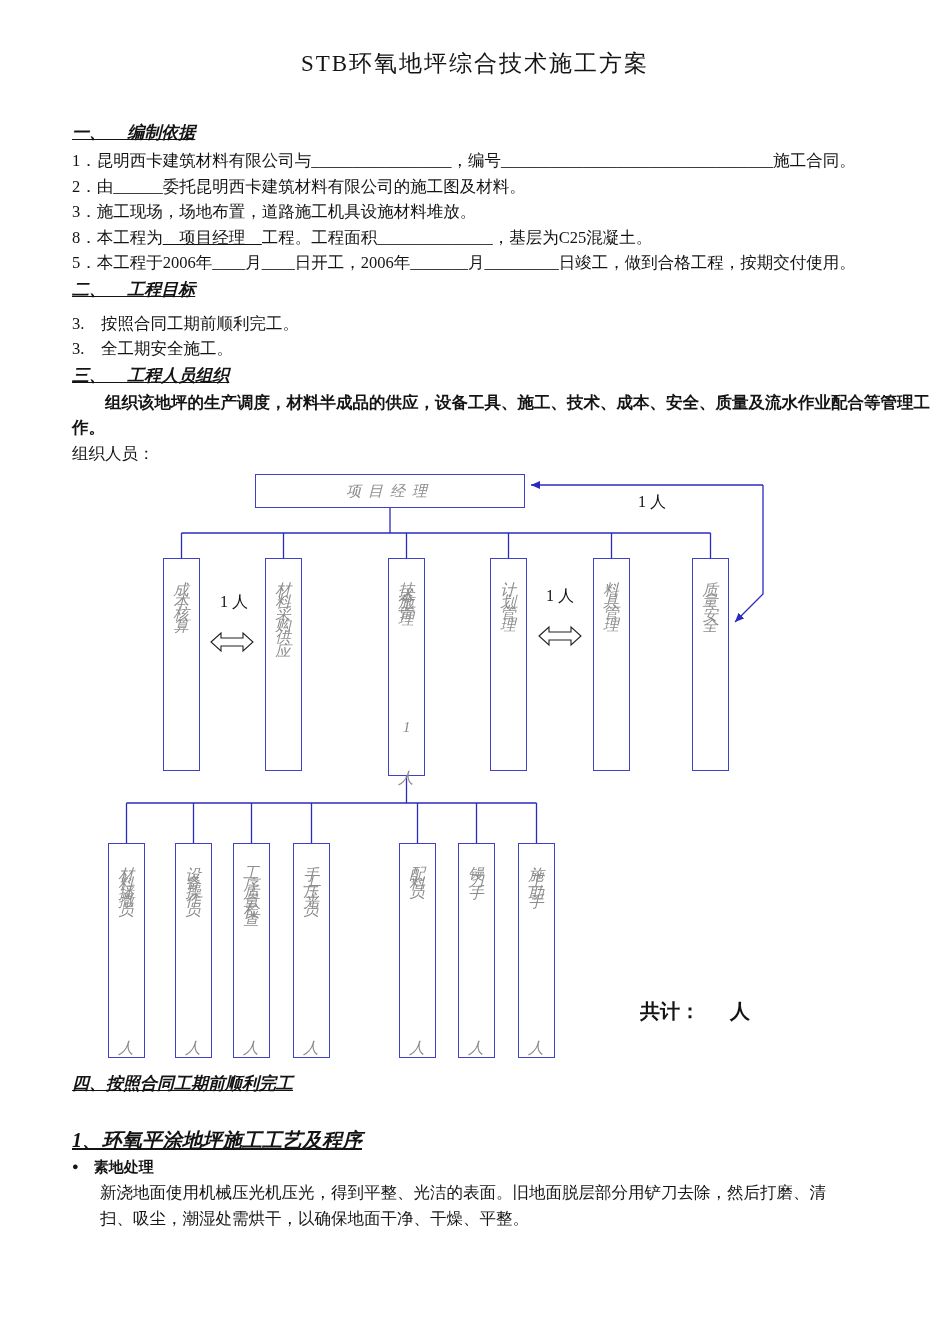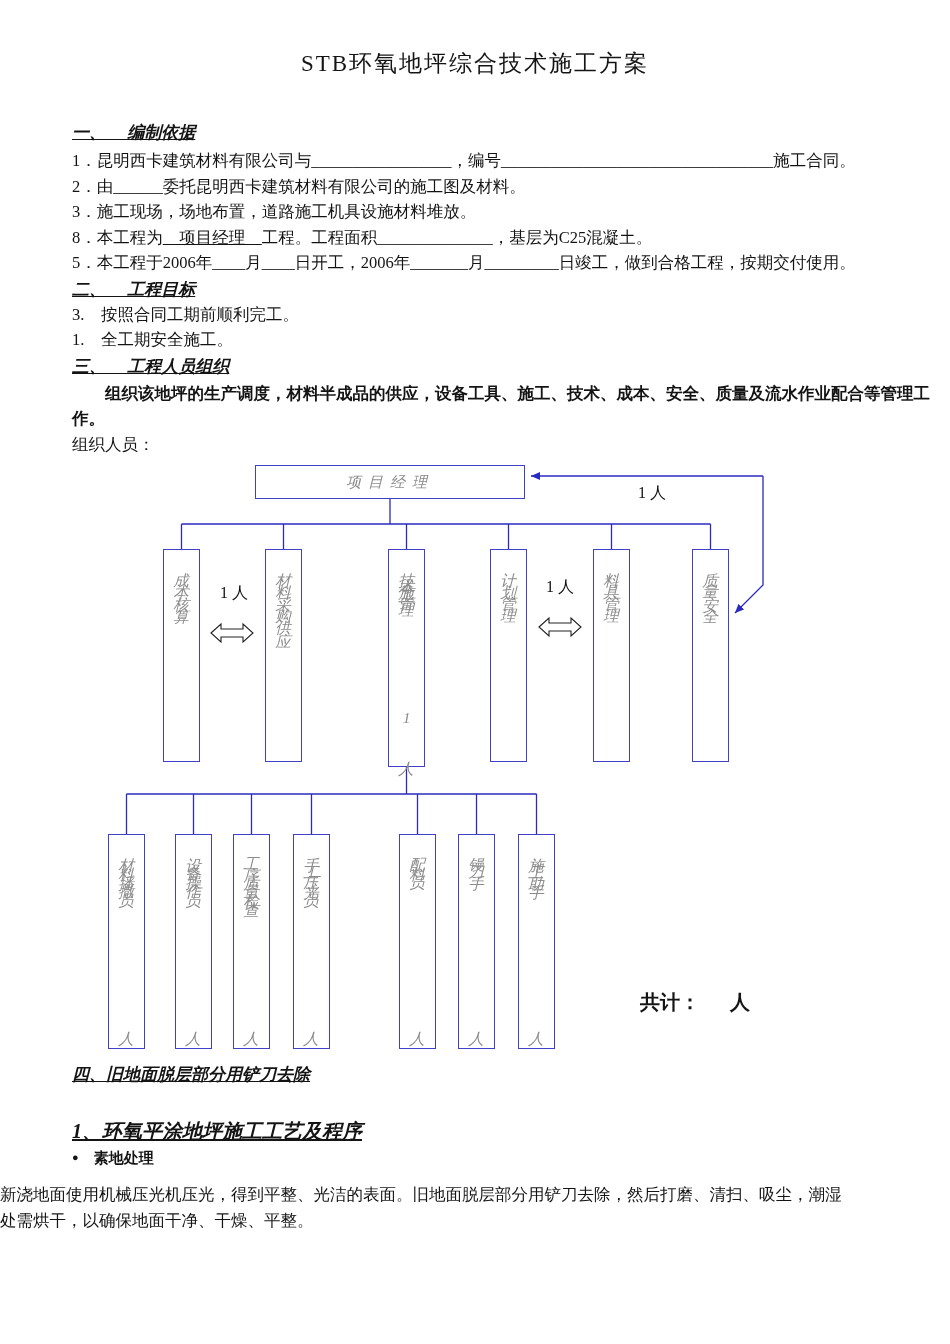--- a/index.html
+++ b/index.html
@@ -13,30 +13,30 @@
     margin: 8px; padding-top: 40px; text-align: center;
     font-size: 23px; font-weight: 400; letter-spacing: 2px;
   }
   .tx { padding-left: 72px; }
   .heading {
     font-size: 17px; font-weight: 700; font-style: italic; line-height: 24px;
     margin: 0;
   }
   .heading .u, .ul { text-decoration: underline; }
   .h-s1 { margin-top: 42px; margin-bottom: 3px; }
-  .h-s2 { margin-top: 2px; margin-bottom: 0; }
+  .h-s2 { margin-top: 2px; margin-bottom: 9px; }
   .h-s3 { margin-top: 2px; margin-bottom: 2px; }
   .h-s4 { margin-top: 4px; }
   .h-sub1 { margin-top: 32px; margin-bottom: 6px; font-size: 20px; }
   .line { font-size: 16.5px; line-height: 25.5px; margin: 0; }
   .para-indent { text-indent: 2em; font-weight: bold; }
   .bullet-line { display: flex; align-items: baseline; margin-top: 6px; }
   .bullet-glyph { font-size: 11px; margin-right: 15px; transform: translateY(-2px); }
   .bullet-title { font-weight: 700; font-size: 15px; }
-  .body-para { padding-right: 95px; margin-top: 14px; }
+  .body-para { padding-left: 100px; padding-right: 95px; margin-top: 3px; }
 
   
   .chart { position: relative; width: 950px; height: 594px; margin-top: 8px; }
   .clines { position: absolute; left: 0; top: 0; }
   .cl { stroke: var(--chart-line, #2a2ac0); stroke-width: 1.3; fill: none; }
   .amark { fill: var(--chart-line, #2a2ac0); }
   .dbl { fill: #ffffff; stroke: #222222; stroke-width: 1.1; }
   .obox {
     position: absolute; border: 1.2px solid var(--box-border, #4040c8);
     background: #ffffff; color: var(--box-text, #8c8c8c); font-style: italic;
@@ -73,21 +73,21 @@
 
   <p class="tx heading h-s1"><span class="u">一、　 编制依据</span></p>
   <p class="tx line">1．昆明西卡建筑材料有限公司与_________________，编号_________________________________施工合同。</p>
   <p class="tx line">2．由______委托昆明西卡建筑材料有限公司的施工图及材料。</p>
   <p class="tx line">3．施工现场，场地布置，道路施工机具设施材料堆放。</p>
   <p class="tx line"><span>8．本工程为</span><span class="ul">　项目经理　</span><span>工程。工程面积______________，基层为C25混凝土。</span></p>
   <p class="tx line">5．本工程于2006年____月____日开工，2006年_______月_________日竣工，做到合格工程，按期交付使用。</p>
 
   <p class="tx heading h-s2"><span class="u">二、　 工程目标</span></p>
   <p class="tx line">3.　按照合同工期前顺利完工。</p>
-  <p class="tx line">1.　全工期安全施工。</p>
+  <p class="tx line">3.　全工期安全施工。</p>
 
   <p class="tx heading h-s3"><span class="u">三、　 工程人员组织</span></p>
   <p class="tx line para-indent">组织该地坪的生产调度，材料半成品的供应，设备工具、施工、技术、成本、安全、质量及流水作业配合等管理工作。</p>
   <p class="tx line">组织人员：</p>
 
   <div class="chart">
 
     <svg class="clines" width="950" height="594" viewBox="0 0 950 594">
       <defs>
         <marker id="arr" markerWidth="12" markerHeight="10" refX="9" refY="4" orient="auto" markerUnits="userSpaceOnUse">
@@ -178,21 +178,21 @@
       <span class="vsuffix">人</span>
     </div>
     <div class="obox v l3" style="left:518px; top:369px; height:215px;">
       <span class="vlabel">施工助手</span>
       <span class="vsuffix">人</span>
     </div>
 
     <div class="total">共计：　  人</div>
   </div>
 
-  <p class="tx heading h-s4"><span class="u">四、旧地面脱层部分用铲刀去除</span></p>
+  <p class="tx heading h-s4"><span class="u">四、按照合同工期前顺利完工</span></p>
   <p class="tx heading h-sub1"><span class="u">1、环氧平涂地坪施工工艺及程序</span></p>
   <div class="tx bullet-line">
     <span class="bullet-glyph">●</span>
     <span class="bullet-title">素地处理</span>
   </div>
   <p class="line body-para">新浇地面使用机械压光机压光，得到平整、光洁的表面。旧地面脱层部分用铲刀去除，然后打磨、清扫、吸尘，潮湿处需烘干，以确保地面干净、干燥、平整。</p>
 
 </div>
 
 </body></html>

